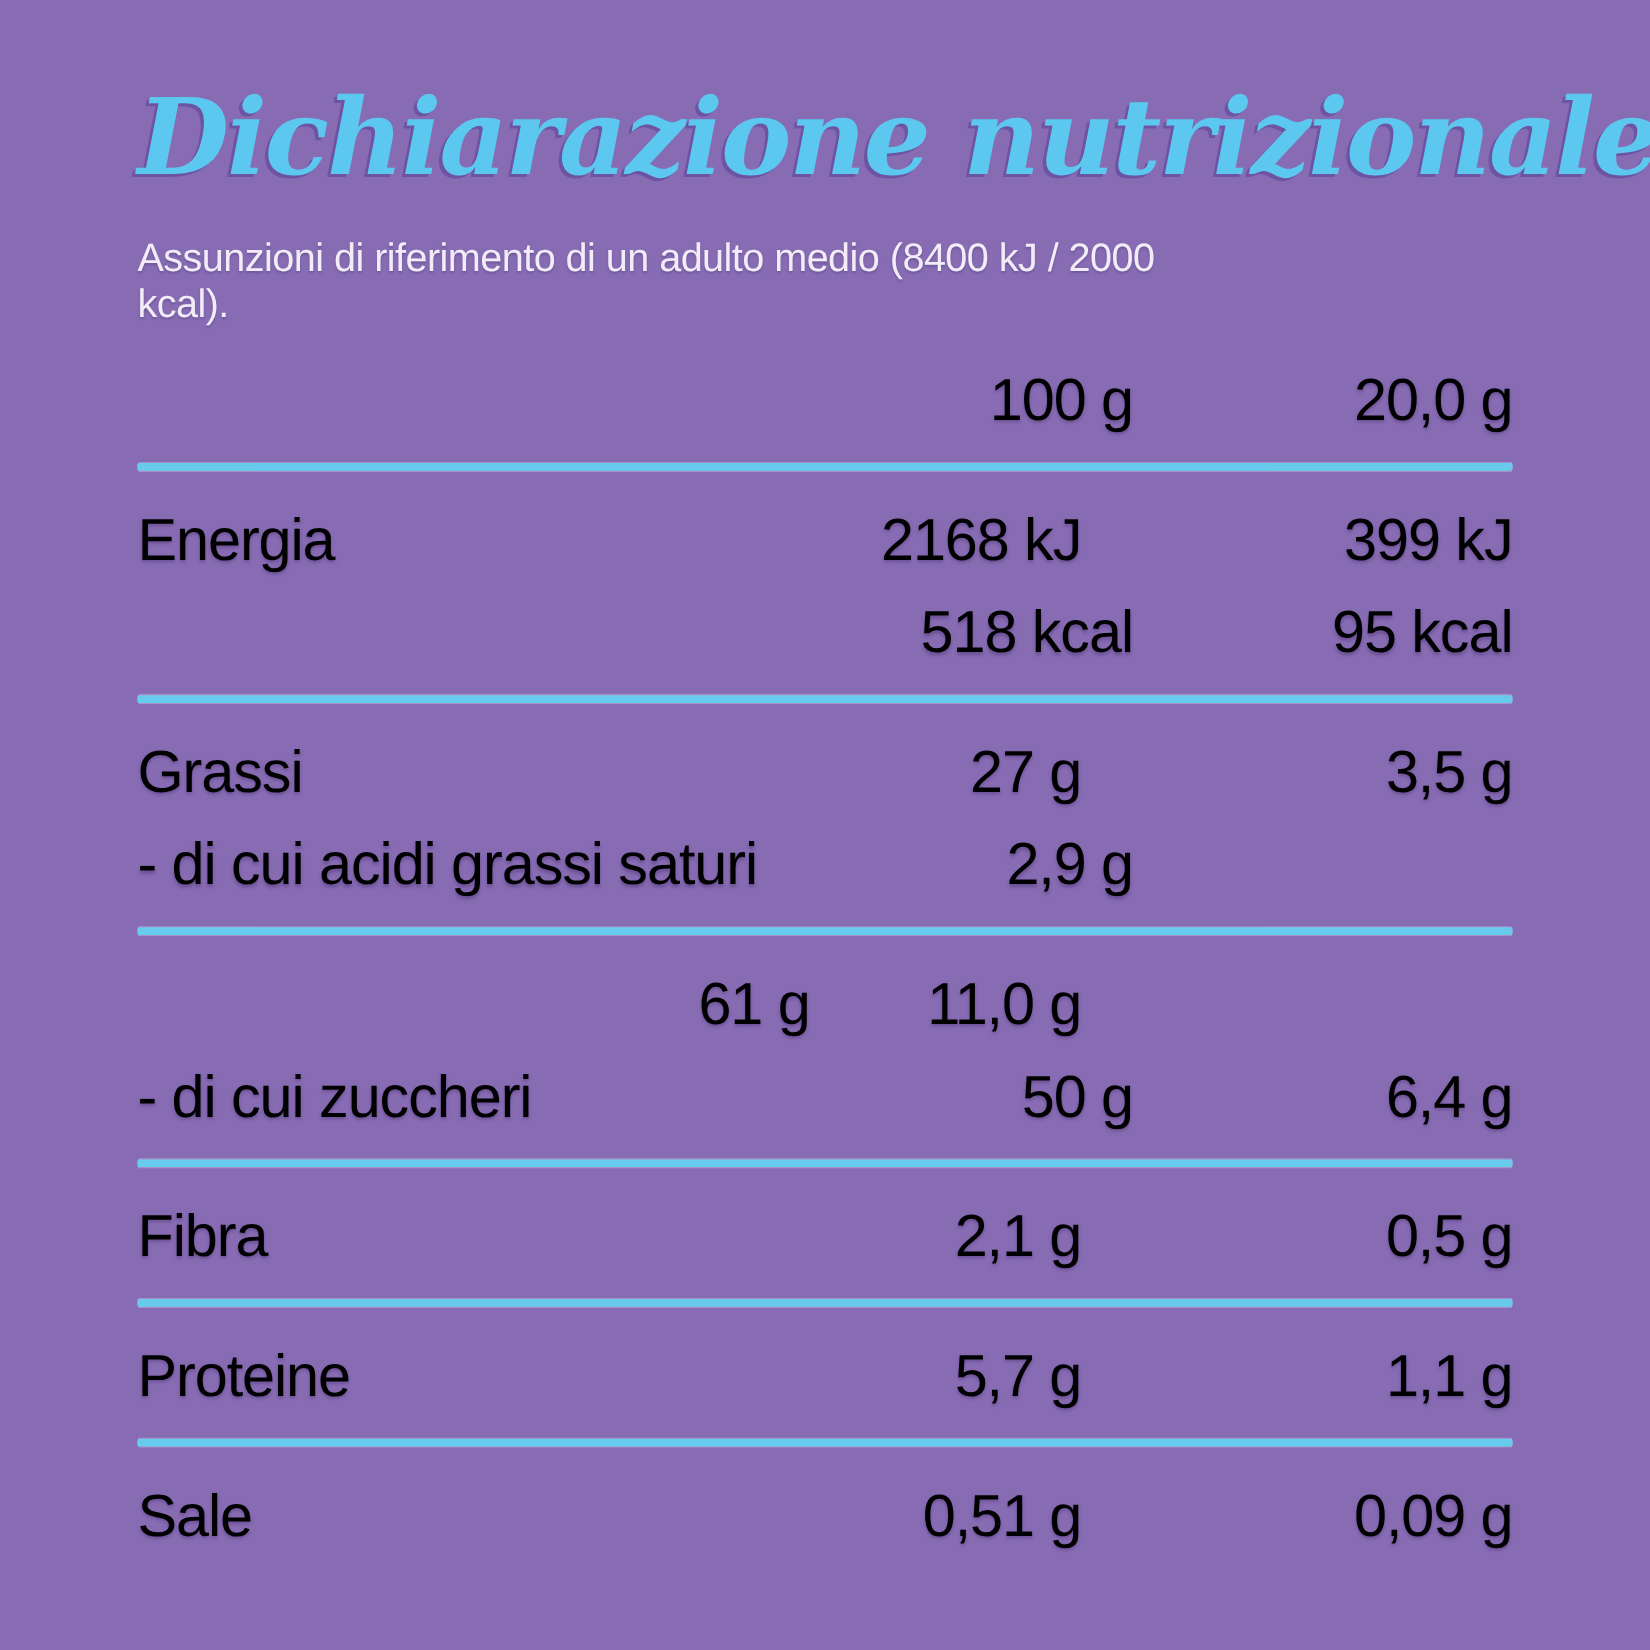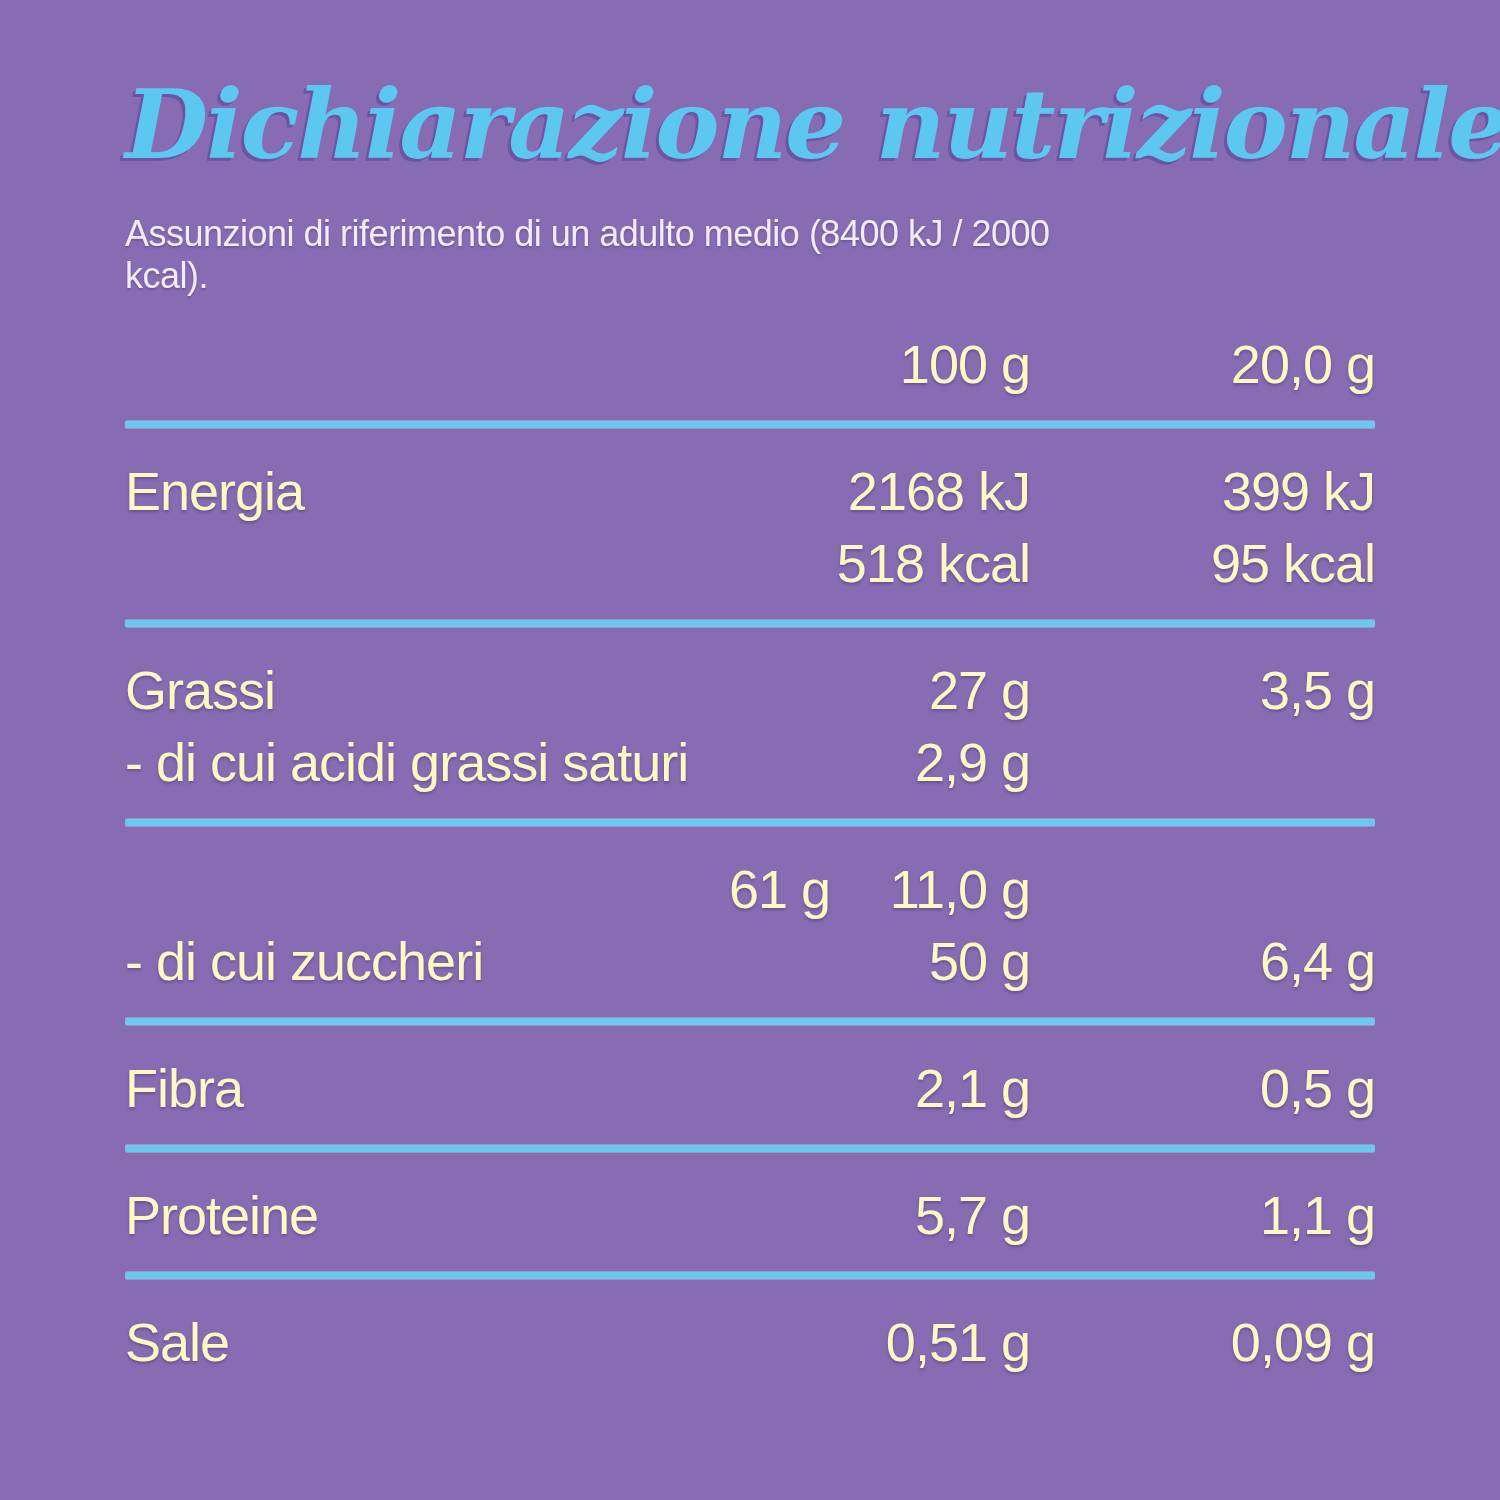--- a/index.html
+++ b/index.html
@@ -43,35 +43,35 @@
     margin-top: 40px;
     width: 1250px;
   }
   .trow {
     display: grid;
     grid-template-columns: 1fr 200px 345px;
     align-items: baseline;
     font-size: 54px;
     line-height: 1;
     letter-spacing: -1px;
-    color: #fef9c3;
+    color: #000000;
     text-shadow: 0 2px 3px rgba(70, 45, 110, 0.45);
   }
   .trow .label { text-align: left; }
   .trow .v1, .trow .v2 { text-align: right; white-space: nowrap; }
   .header-row { margin-top: 38px; }
   .divider {
     height: 7px;
     background: #68cbee;
     border-radius: 2px;
     margin-top: 30px;
     box-shadow: 0 1px 0 rgba(255,255,255,0.25), 0 -1px 0 rgba(255,255,255,0.25);
   }
-  .row-first { margin-top: 36px; }
-  .row-next  { margin-top: 18px; }
+  .row-first { margin-top: 36px; gap: 47px; }
+  .row-next  { margin-top: 30px; }
 </style>
 </head>
 <body>
 
 <div class="page">
 
   <h1 class="title">Dichiarazione nutrizionale</h1>
 
   <div class="subtitle">Assunzioni di riferimento di un adulto medio (8400 kJ / 2000 kcal).</div>
 

